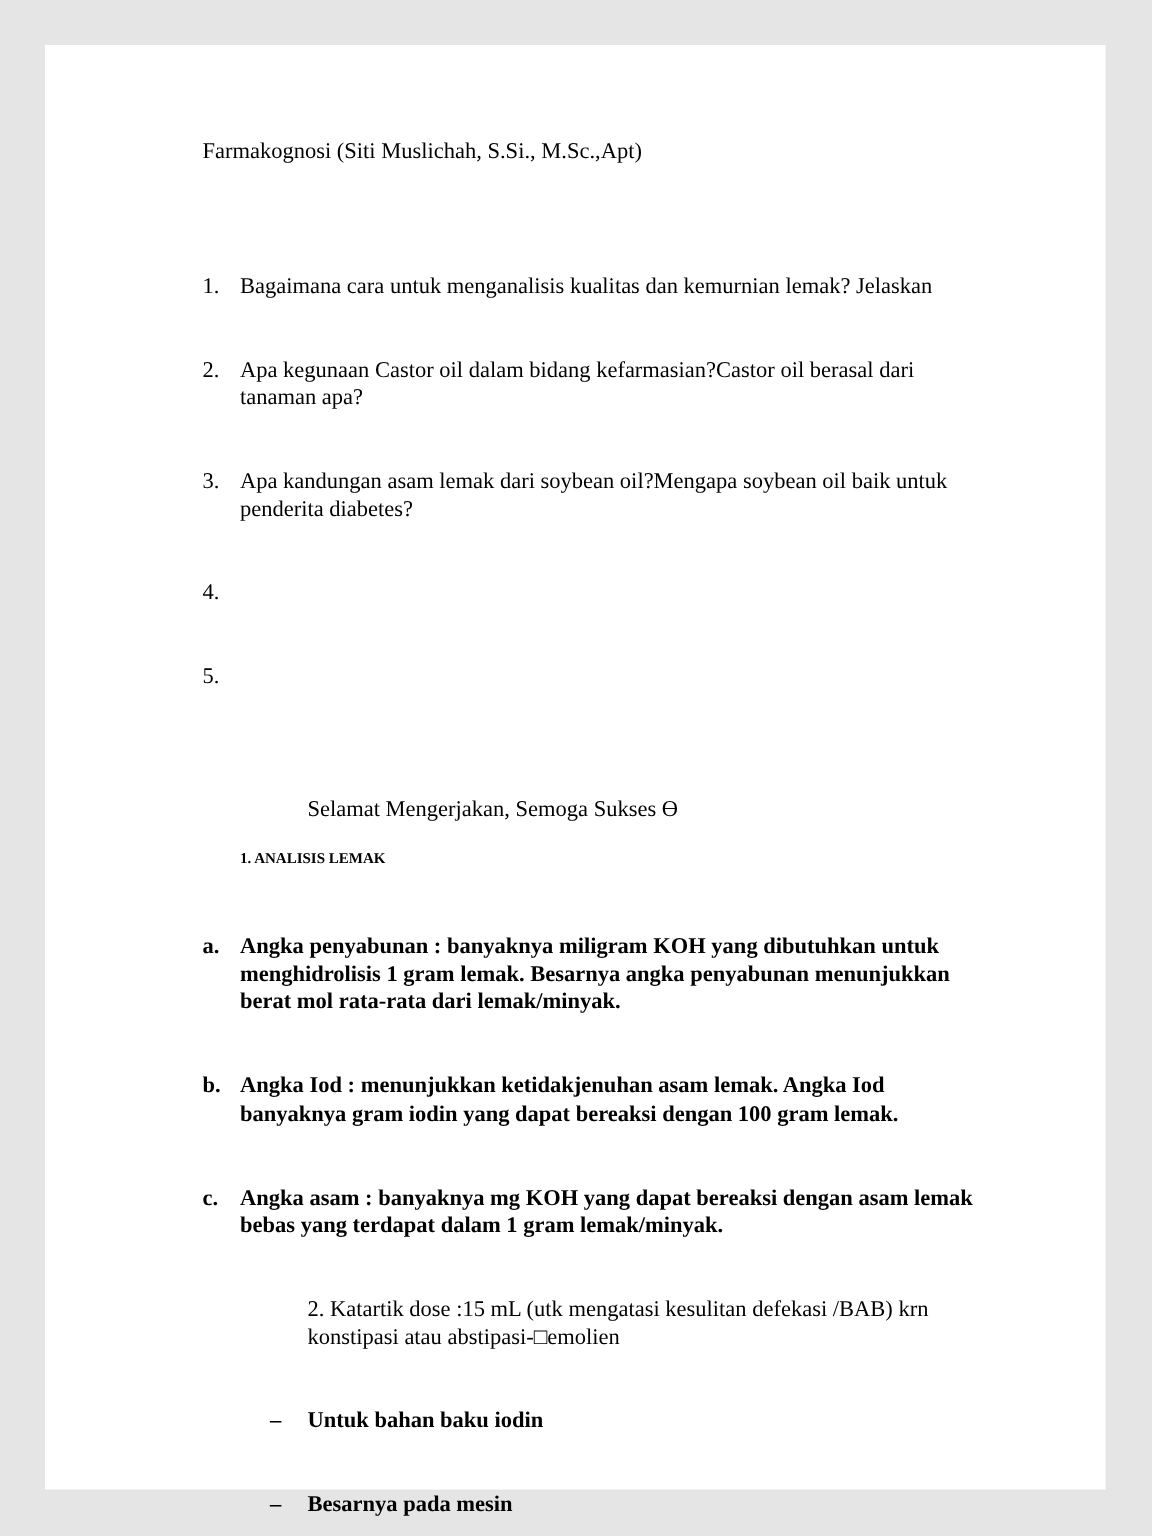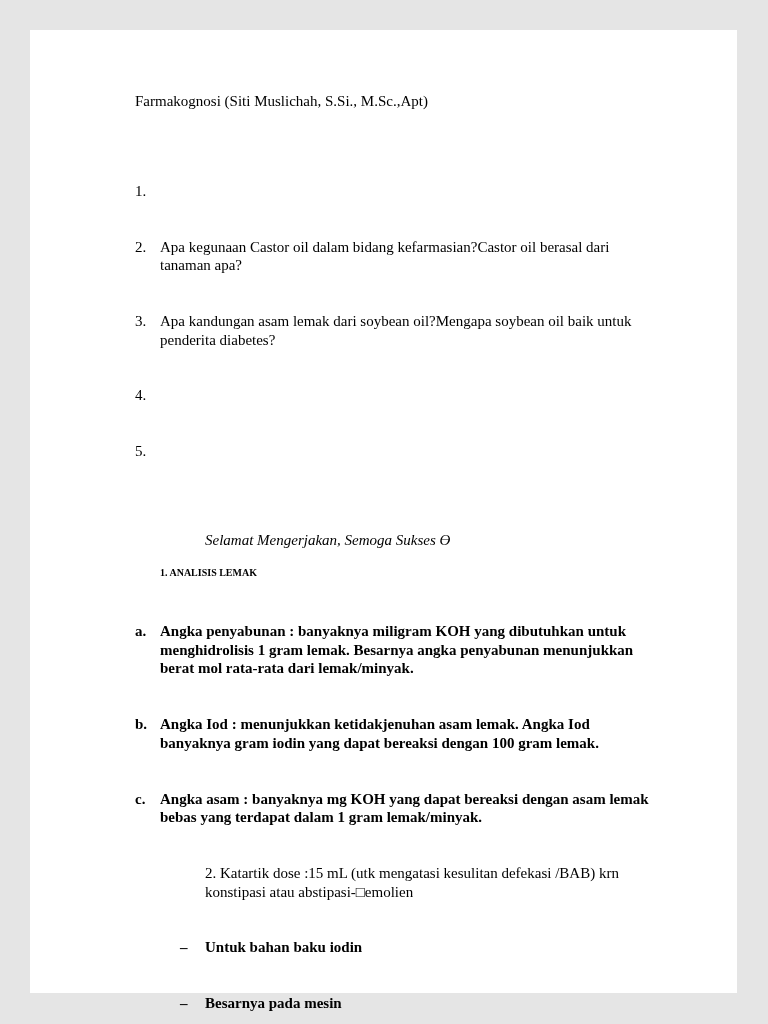--- a/index.html
+++ b/index.html
@@ -32,21 +32,20 @@
     font-size: 15px;
     line-height: 18.6px;
   }
   .content span, .content div { white-space: pre-wrap; }
   .header { margin-bottom: 34px; }
   .row { display: flex; }
   .num-col { flex: none; width: 25px; }
   .greeting {
     margin-top: 33px;
     margin-left: 70px;
-    font-style: italic;
     margin-bottom: 15px;
   }
   .section-title {
     margin-left: 25px;
     font-weight: bold;
     font-size: 10px;
     margin-bottom: 2px;
   }
   .definitions .row { font-weight: bold; }
   .katartik {
@@ -62,20 +61,21 @@
 
 <div class="viewer">
   <div class="page">
     <div class="content">
 
       <div class="header">Farmakognosi (Siti Muslichah, S.Si., M.Sc.,Apt)</div>
 
       <div class="q-list">
         <div class="row">
           <span class="num-col">1.</span>
+          <span>Bagaimana cara untuk menganalisis kualitas dan kemurnian lemak? Jelaskan</span>
         </div>
         <div class="row">
           <span class="num-col">2.</span>
           <span>Apa kegunaan Castor oil dalam bidang kefarmasian?Castor oil berasal dari tanaman apa?</span>
         </div>
         <div class="row">
           <span class="num-col">3.</span>
           <span>Apa kandungan asam lemak dari soybean oil?Mengapa soybean oil baik untuk penderita diabetes?</span>
         </div>
         <div class="row">

